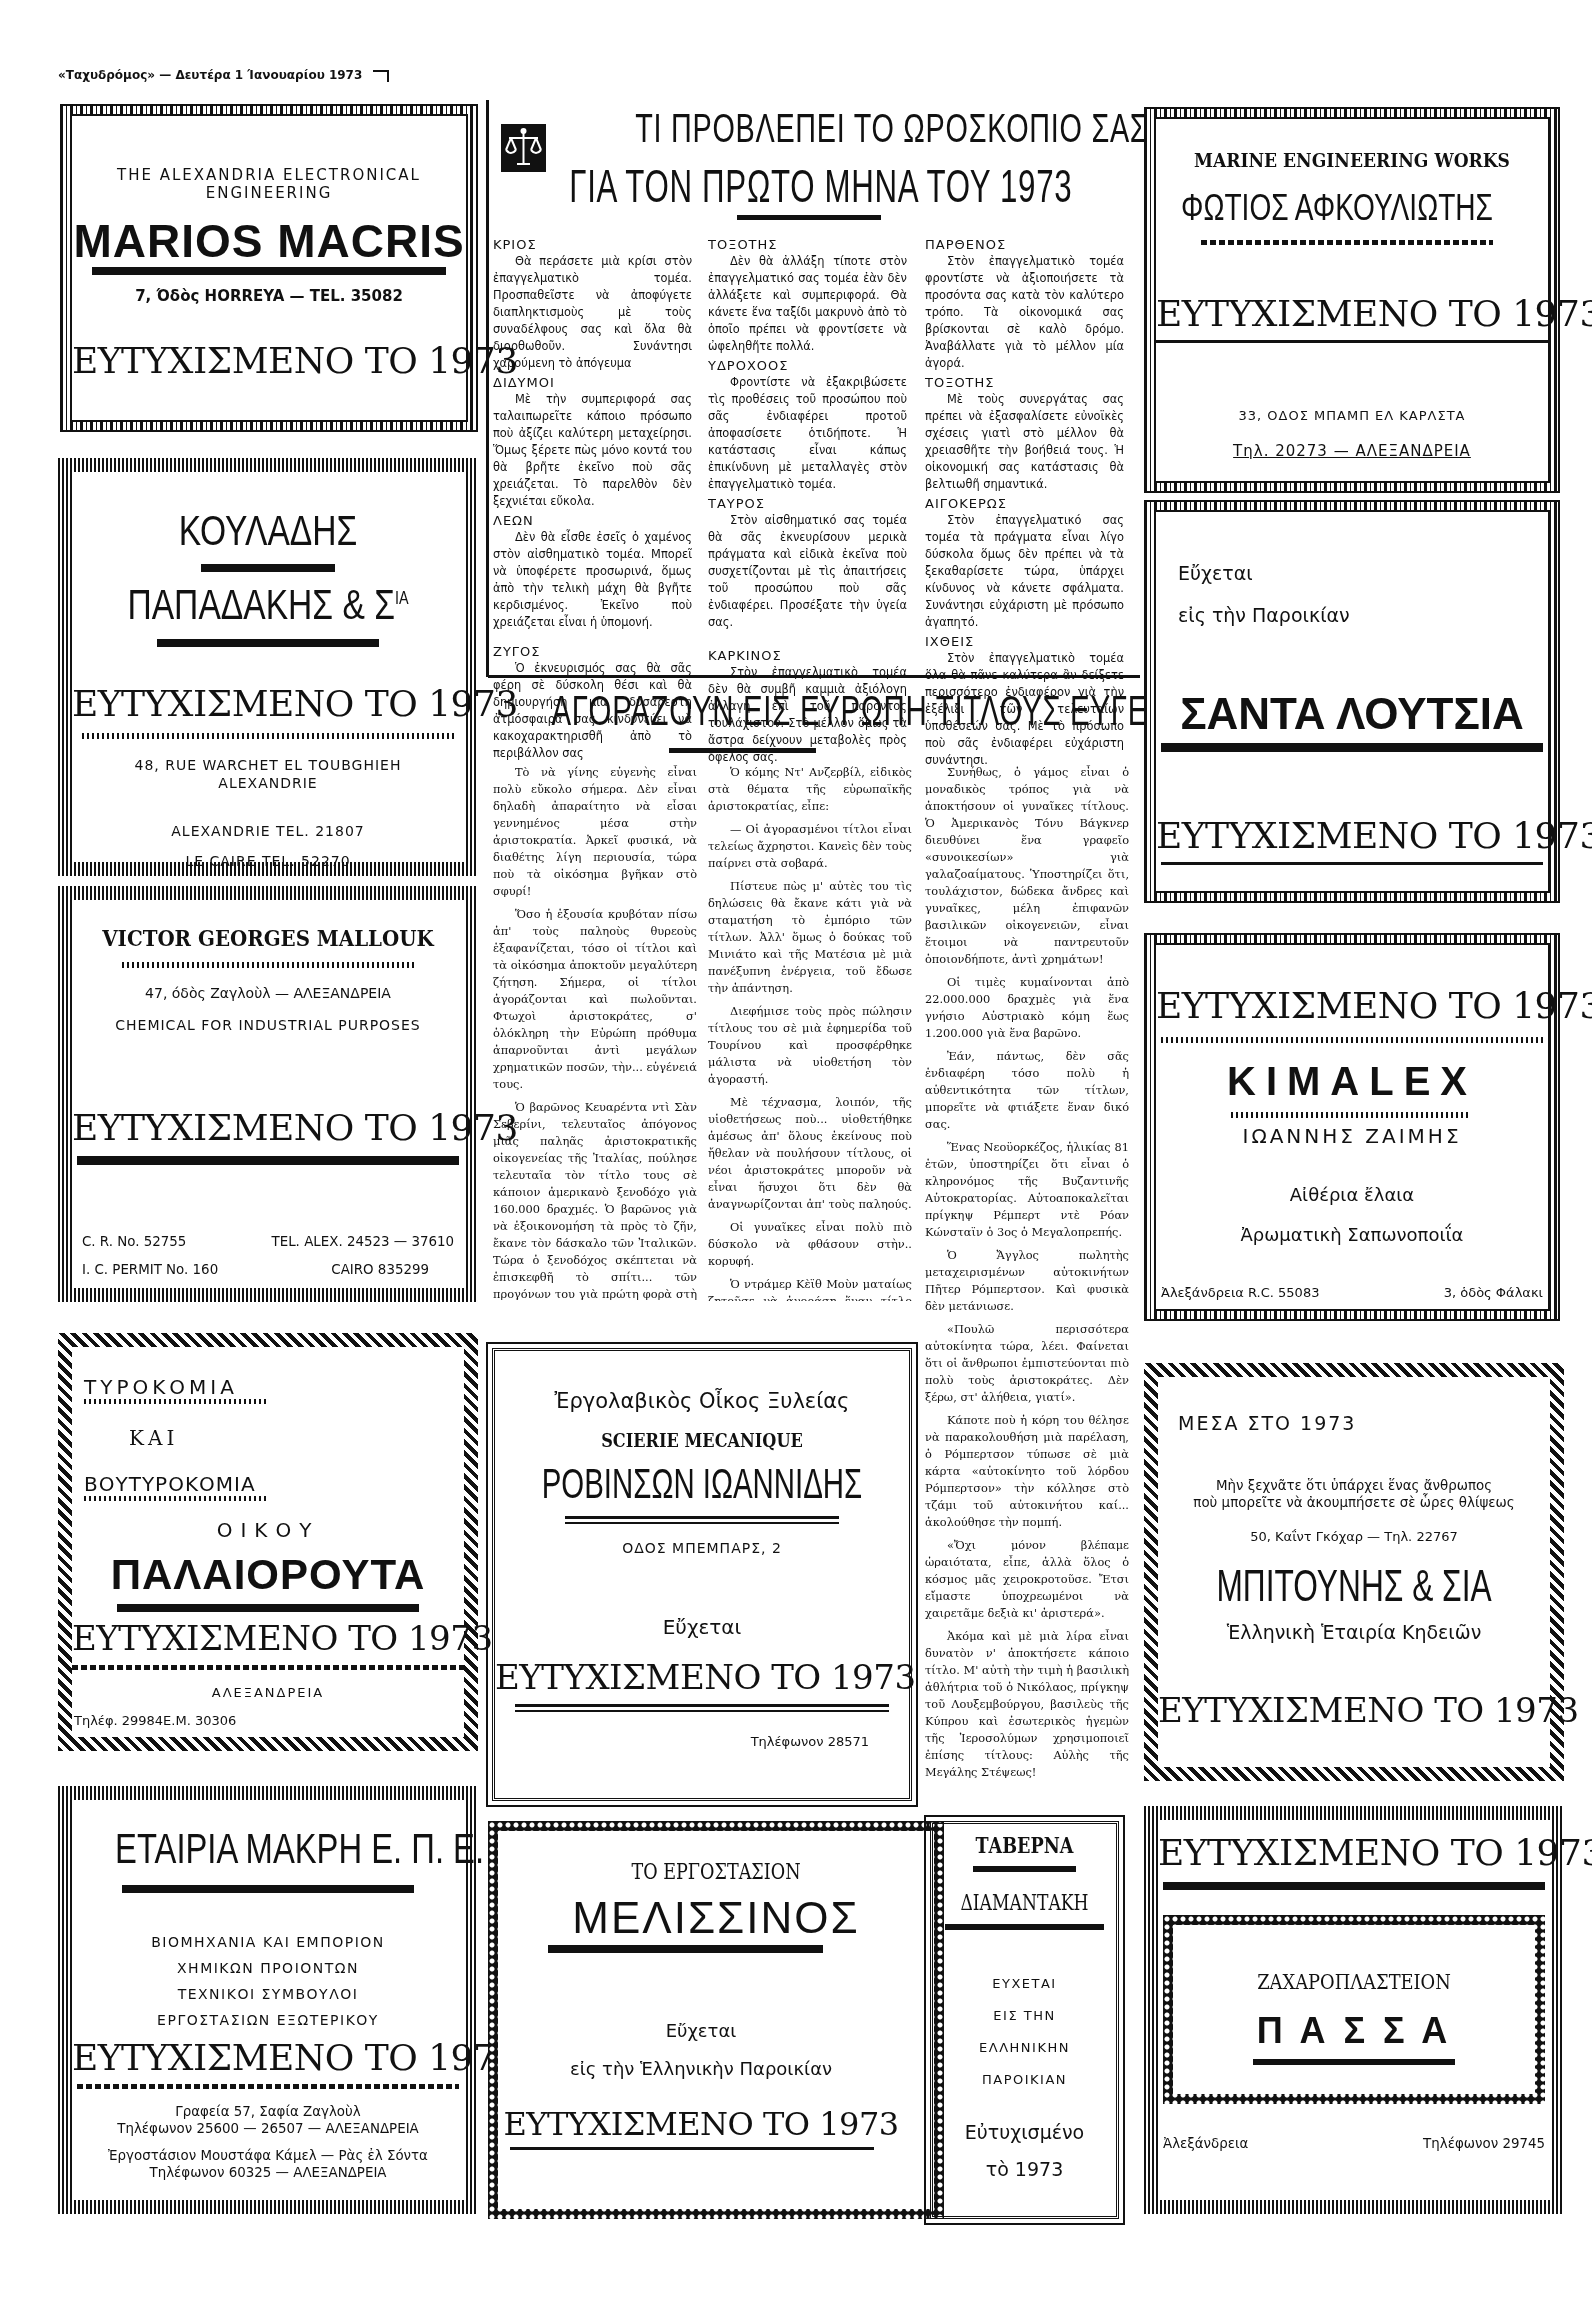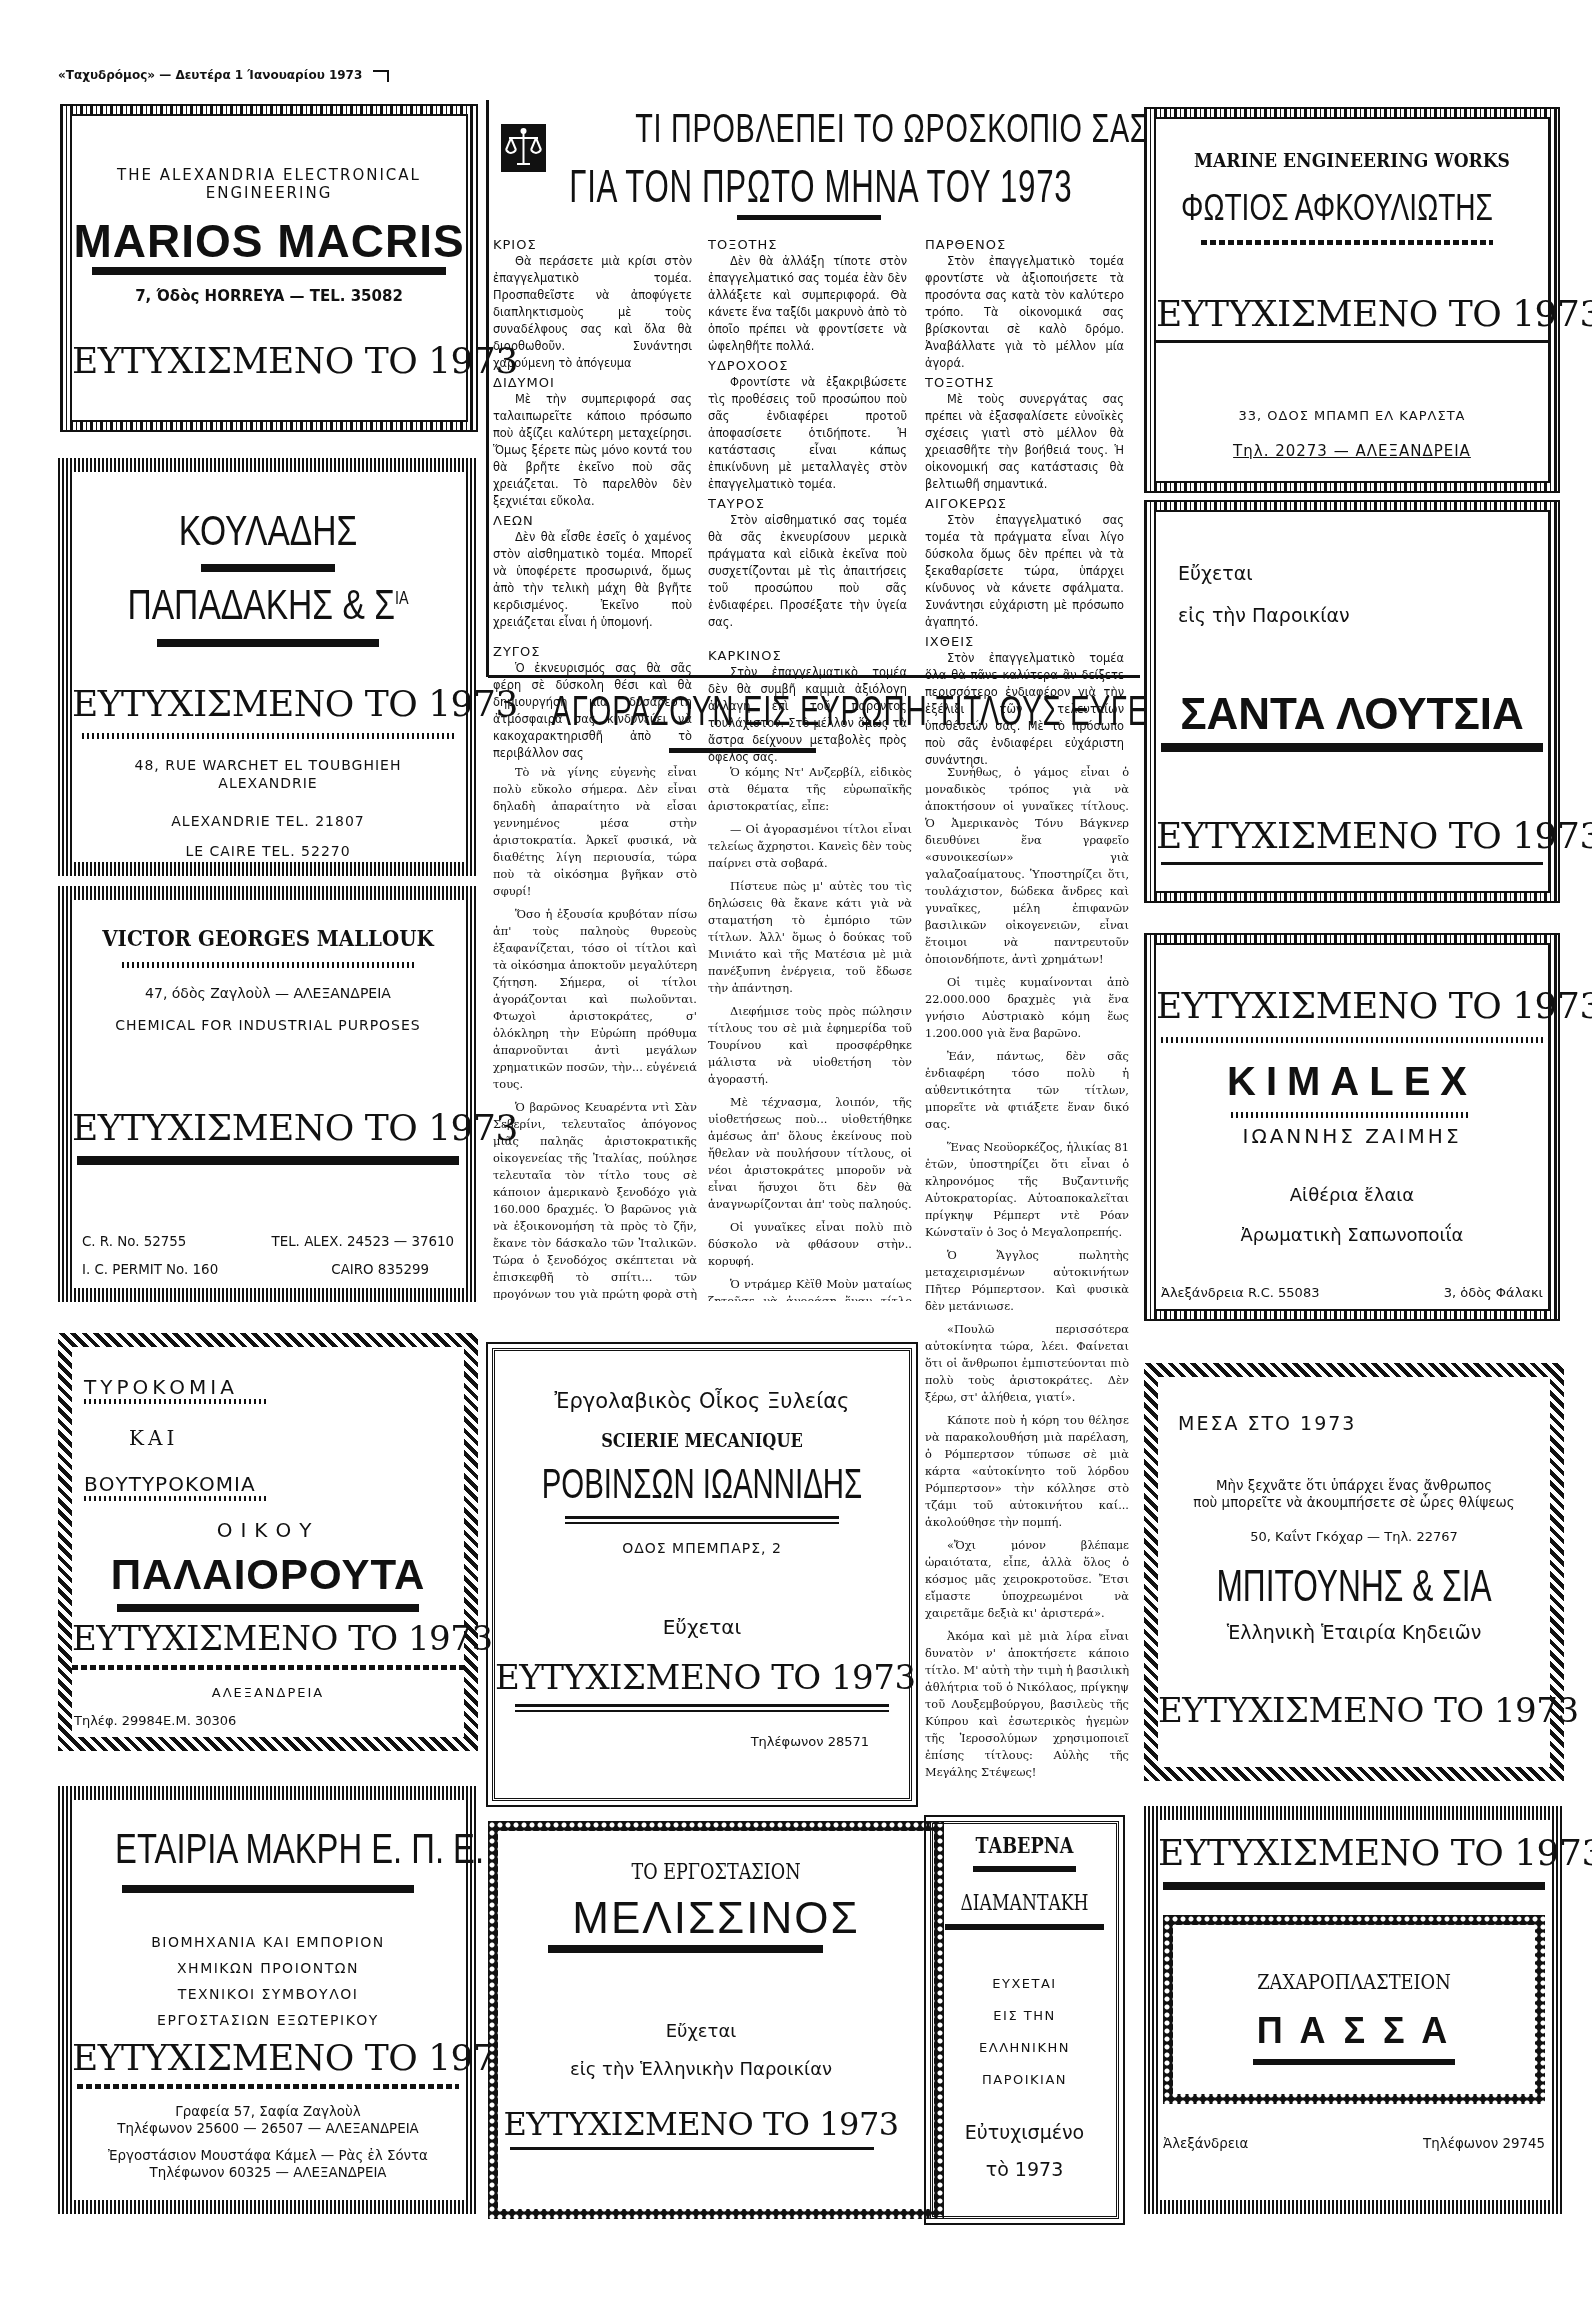--- a/index.html
+++ b/index.html
@@ -71,21 +71,21 @@
   <div class="abs rule" style="left:129px;right:129px;top:92px;height:8px;"></div>
   <div class="abs center" style="left:0;right:0;top:109px;font-family:'Liberation Sans',sans-serif;font-size:42px;transform:scaleX(0.8);">
     <span>ΠΑΠΑΔΑΚΗΣ &amp; Σ</span><sup style="font-size:18px;">ΙΑ</sup>
   </div>
   <div class="abs rule" style="left:85px;right:85px;top:167px;height:8px;"></div>
   <div class="abs center big-greet" style="left:0;right:0;top:211px;font-size:36px;">ΕΥΤΥΧΙΣΜΕΝΟ ΤΟ 1973</div>
   <div class="abs rule-dash" style="left:10px;right:10px;top:261px;"></div>
   <div class="abs center" style="left:0;right:0;top:284px;font-size:14px;letter-spacing:1px;line-height:18px;">
     <div>48, RUE WARCHET EL TOUBGHIEH</div>
     <div>ALEXANDRIE</div>
-    <div style="margin-top:20px;text-align:center;">ALEXANDRIE TEL. 21807</div>
+    <div style="margin-top:30px;text-align:center;">ALEXANDRIE TEL. 21807</div>
     <div style="margin-top:12px;">LE CAIRE TEL. 52270</div>
   </div>
 </div>
 
 <div class="abs stripe" style="left:58px;top:886px;width:420px;height:416px;">
   <div class="abs center" style="left:0;right:0;top:25px;font-family:'DejaVu Serif',serif;font-weight:bold;font-size:22px;transform:scaleX(0.9);">VICTOR GEORGES MALLOUK</div>
   <div class="abs rule-dash" style="left:50px;right:50px;top:62px;"></div>
   <div class="abs center" style="left:0;right:0;top:85px;font-size:14px;">47, όδὸς Ζαγλοὺλ — ΑΛΕΞΑΝΔΡΕΙΑ</div>
   <div class="abs center" style="left:0;right:0;top:117px;font-size:14px;letter-spacing:1px;">CHEMICAL FOR INDUSTRIAL PURPOSES</div>
   <div class="abs center big-greet" style="left:0;right:0;top:207px;font-size:36px;">ΕΥΤΥΧΙΣΜΕΝΟ ΤΟ 1973</div>

